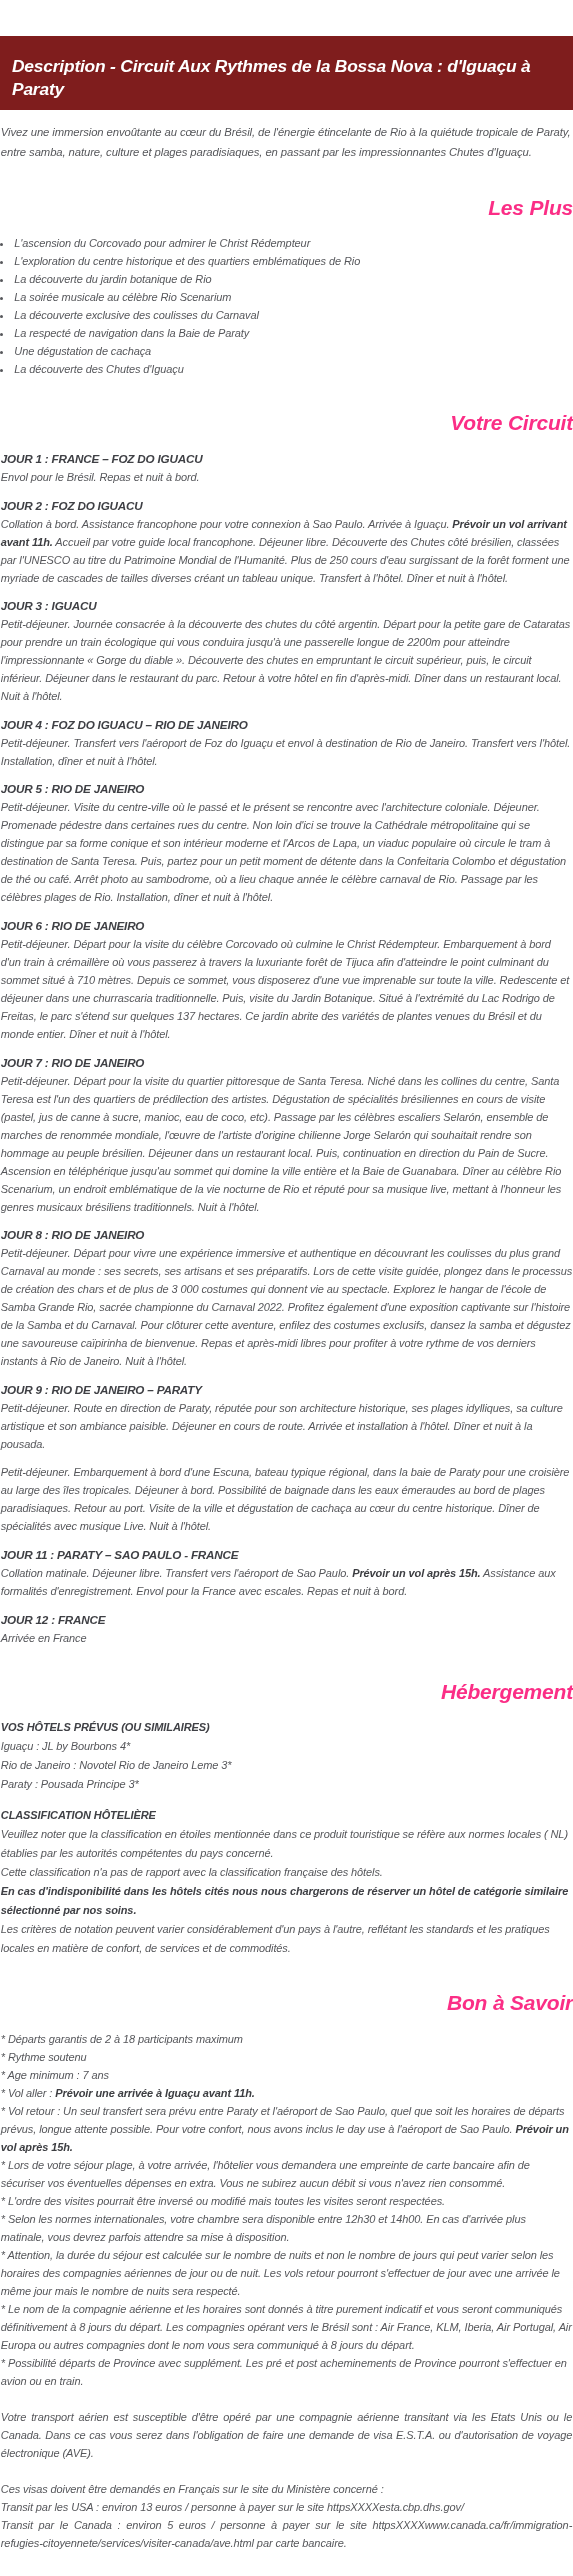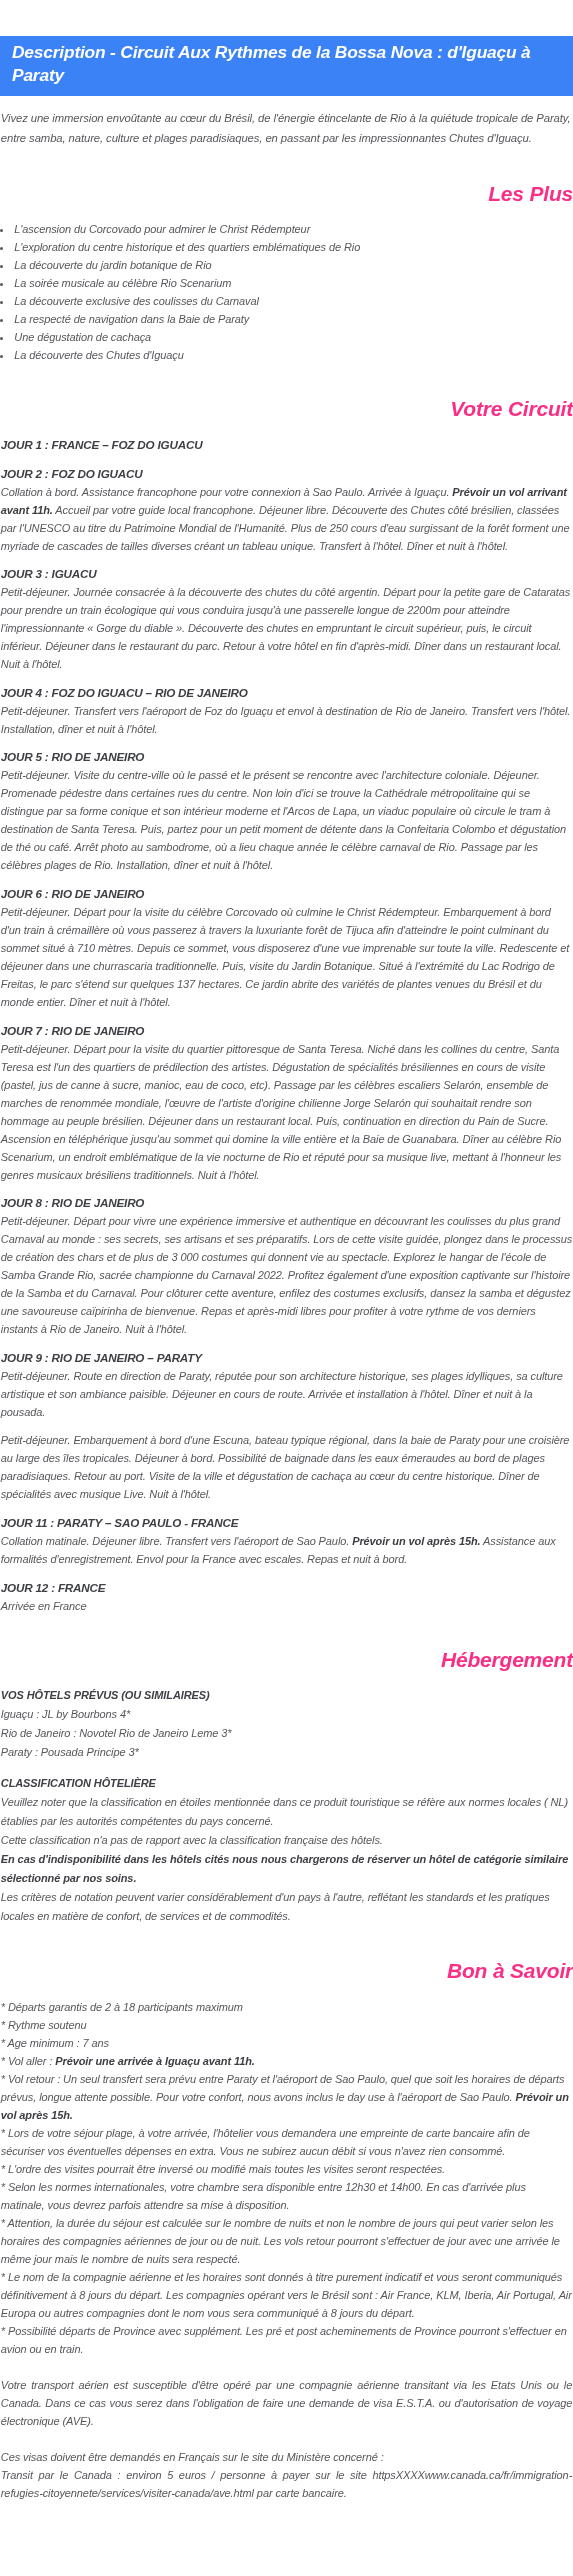--- a/index.html
+++ b/index.html
@@ -8,24 +8,24 @@
     min-height: 2576px;
     font-family: "Liberation Sans", sans-serif;
     font-style: italic;
     color: #56575b;
     -webkit-font-smoothing: antialiased;
   }
   .page { padding: 36px 0 23px 0; }
 
   
   .banner {
-    background: #3b82f6;
+    background: #7f1d1d;
     width: 573px;
     box-sizing: border-box;
-    padding: 5px 12px 9px 12px;
+    padding: 19px 12px 9px 12px;
   }
   .banner-title {
     margin: 0;
     color: #ffffff;
     font-size: 17.4px;
     line-height: 23px;
     font-weight: 700;
     font-style: italic;
     letter-spacing: -0.2px;
   }
@@ -104,20 +104,21 @@
       <li>La découverte exclusive des coulisses du Carnaval</li>
       <li>La respecté de navigation dans la Baie de Paraty</li>
       <li>Une dégustation de cachaça</li>
       <li>La découverte des Chutes d'Iguaçu</li>
     </ul>
 
   <h2 class="section-title">Votre Circuit</h2>
   <div>
       <div class="day-block">
         <div class="day-title">JOUR 1 : FRANCE – FOZ DO IGUACU</div>
+        <p class="day-text"><span>Envol pour le Brésil. Repas et nuit à bord.</span></p>
       </div>
       <div class="day-block">
         <div class="day-title">JOUR 2 : FOZ DO IGUACU</div>
         <p class="day-text"><span>Collation à bord. Assistance francophone pour votre connexion à Sao Paulo. Arrivée à Iguaçu. </span><span class="b">Prévoir un vol arrivant avant 11h.</span><span> Accueil par votre guide local francophone. Déjeuner libre. Découverte des Chutes côté brésilien, classées par l'UNESCO au titre du Patrimoine Mondial de l'Humanité. Plus de 250 cours d'eau surgissant de la forêt forment une myriade de cascades de tailles diverses créant un tableau unique. Transfert à l'hôtel. Dîner et nuit à l'hôtel.</span></p>
       </div>
       <div class="day-block">
         <div class="day-title">JOUR 3 : IGUACU</div>
         <p class="day-text"><span>Petit-déjeuner. Journée consacrée à la découverte des chutes du côté argentin. Départ pour la petite gare de Cataratas pour prendre un train écologique qui vous conduira jusqu'à une passerelle longue de 2200m pour atteindre l'impressionnante « Gorge du diable ». Découverte des chutes en empruntant le circuit supérieur, puis, le circuit inférieur. Déjeuner dans le restaurant du parc. Retour à votre hôtel en fin d'après-midi. Dîner dans un restaurant local. Nuit à l'hôtel.</span></p>
       </div>
       <div class="day-block">
@@ -188,20 +189,21 @@
       <div class="note-line"><span>* Le nom de la compagnie aérienne et les horaires sont donnés à titre purement indicatif et vous seront communiqués définitivement à 8 jours du départ. Les compagnies opérant vers le Brésil sont : Air France, KLM, Iberia, Air Portugal, Air Europa ou autres compagnies dont le nom vous sera communiqué à 8 jours du départ.</span></div>
       <div class="note-line"><span>* Possibilité départs de Province avec supplément. Les pré et post acheminements de Province pourront s'effectuer en avion ou en train.</span></div>
     </div>
 
   <div>
       <div class="footer-par justify">
         <div>Votre transport aérien est susceptible d'être opéré par une compagnie aérienne transitant via les Etats Unis ou le Canada. Dans ce cas vous serez dans l'obligation de faire une demande de visa E.S.T.A. ou d'autorisation de voyage électronique (AVE).</div>
       </div>
       <div class="footer-par">
         <div>Ces visas doivent être demandés en Français sur le site du Ministère concerné :</div>
+        <div>Transit par les USA : environ 13 euros / personne à payer sur le site httpsXXXXesta.cbp.dhs.gov/</div>
       </div>
       <div class="footer-par justify" style="margin-top: 0px;">
         <div>Transit par le Canada : environ 5 euros / personne à payer sur le site httpsXXXXwww.canada.ca/fr/immigration-refugies-citoyennete/services/visiter-canada/ave.html par carte bancaire.</div>
       </div>
     </div>
 
 </div>
 
 
 </body></html>

